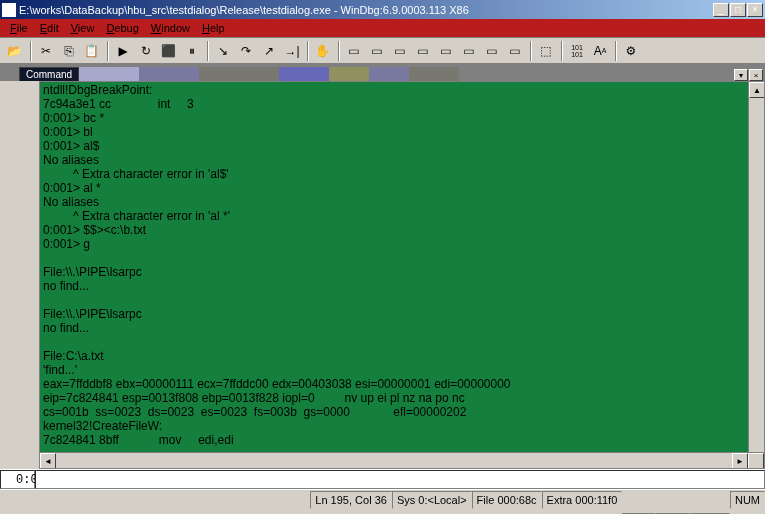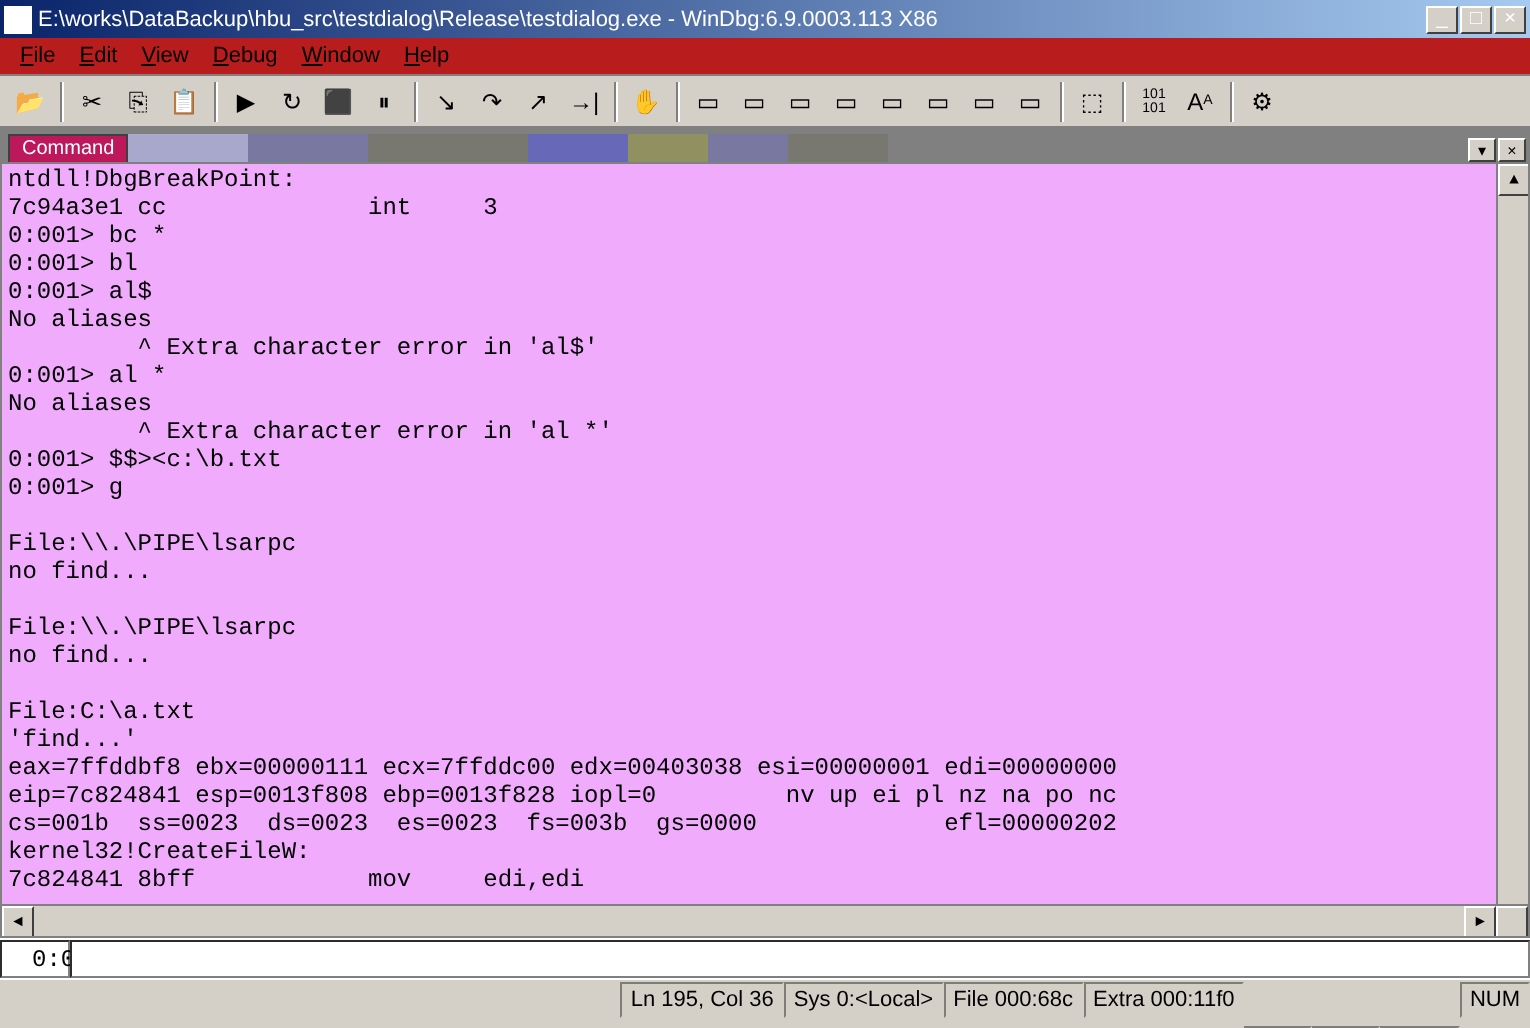--- a/index.html
+++ b/index.html
@@ -13,27 +13,27 @@
 
 .menubar { background: #b91c1c; height: 19px; display: flex; align-items: center; padding: 0 4px; border-bottom: 1px solid #808080; }
 .menu-item { padding: 2px 6px; cursor: pointer; }
 .menu-underline { text-decoration: underline; }
 
 .toolbar { background: #d4d0c8; height: 26px; display: flex; align-items: center; padding: 2px 4px; border-bottom: 1px solid #808080; gap: 1px; }
 .tb-btn { width: 22px; height: 22px; border: 1px solid transparent; display: flex; align-items: center; justify-content: center; cursor: pointer; font-size: 12px; }
 .tb-divider { width: 1px; height: 20px; background: #808080; margin: 0 3px; box-shadow: 1px 0 0 #fff; }
 
 .tabbar { background: #808080; height: 17px; display: flex; align-items: flex-end; }
-.tab { background: #be185d; color: white; font-size: 10px; padding: 1px 6px; border: 1px solid #404040; border-bottom: none; margin-left: 4px; }
+.tab { background: #0f172a; color: white; font-size: 10px; padding: 1px 6px; border: 1px solid #404040; border-bottom: none; margin-left: 19px; }
 .tab-spacer { flex: 1; display: flex; }
 .tab-block { height: 14px; }
 .tab-btns { display: flex; margin-left: auto; padding-right: 2px; gap: 1px; }
 .tab-smallbtn { width: 14px; height: 12px; background: #d4d0c8; border: 1px solid; border-color: #fff #404040 #404040 #fff; font-size: 8px; display: flex; align-items: center; justify-content: center; cursor: pointer; }
 
-.console { background: #f0abfc; font-family: Liberation Mono, monospace; font-size: 12px; height: 388px; overflow: hidden; border: 1px solid #808080; position: relative; }
+.console { background: #15803d; font-family: Liberation Sans, sans-serif; font-size: 12px; height: 388px; overflow: hidden; border: 1px solid #808080; position: relative; margin-left: 39px; }
 .console-content { padding: 1px 3px; white-space: pre; line-height: 14px; color: #000; }
 .console-scroll-v { position: absolute; right: 0; top: 0; width: 16px; height: calc(100% - 16px); background: #d4d0c8; border-left: 1px solid #808080; }
 .console-scroll-h { position: absolute; left: 0; bottom: 0; right: 0; height: 16px; background: #d4d0c8; border-top: 1px solid #808080; display: flex; }
 .scroll-btn { width: 16px; height: 16px; background: #d4d0c8; border: 1px solid; border-color: #fff #404040 #404040 #fff; font-size: 8px; display: flex; align-items: center; justify-content: center; cursor: pointer; }
 
 .inputbar { height: 20px; display: flex; align-items: stretch; border-top: 1px solid #fff; }
 .input-prompt { background: #fff; border: 1px inset #808080; padding: 2px 15px; font-family: 'Courier New', monospace; font-size: 12px; width: 35px; text-align: center; }
 .input-field { flex: 1; background: #fff; border: 1px inset #808080; padding: 2px 4px; font-family: 'Courier New', monospace; font-size: 12px; }
 
 .statusbar { height: 20px; background: #d4d0c8; border-top: 1px solid #fff; display: flex; align-items: center; font-size: 11px; }

